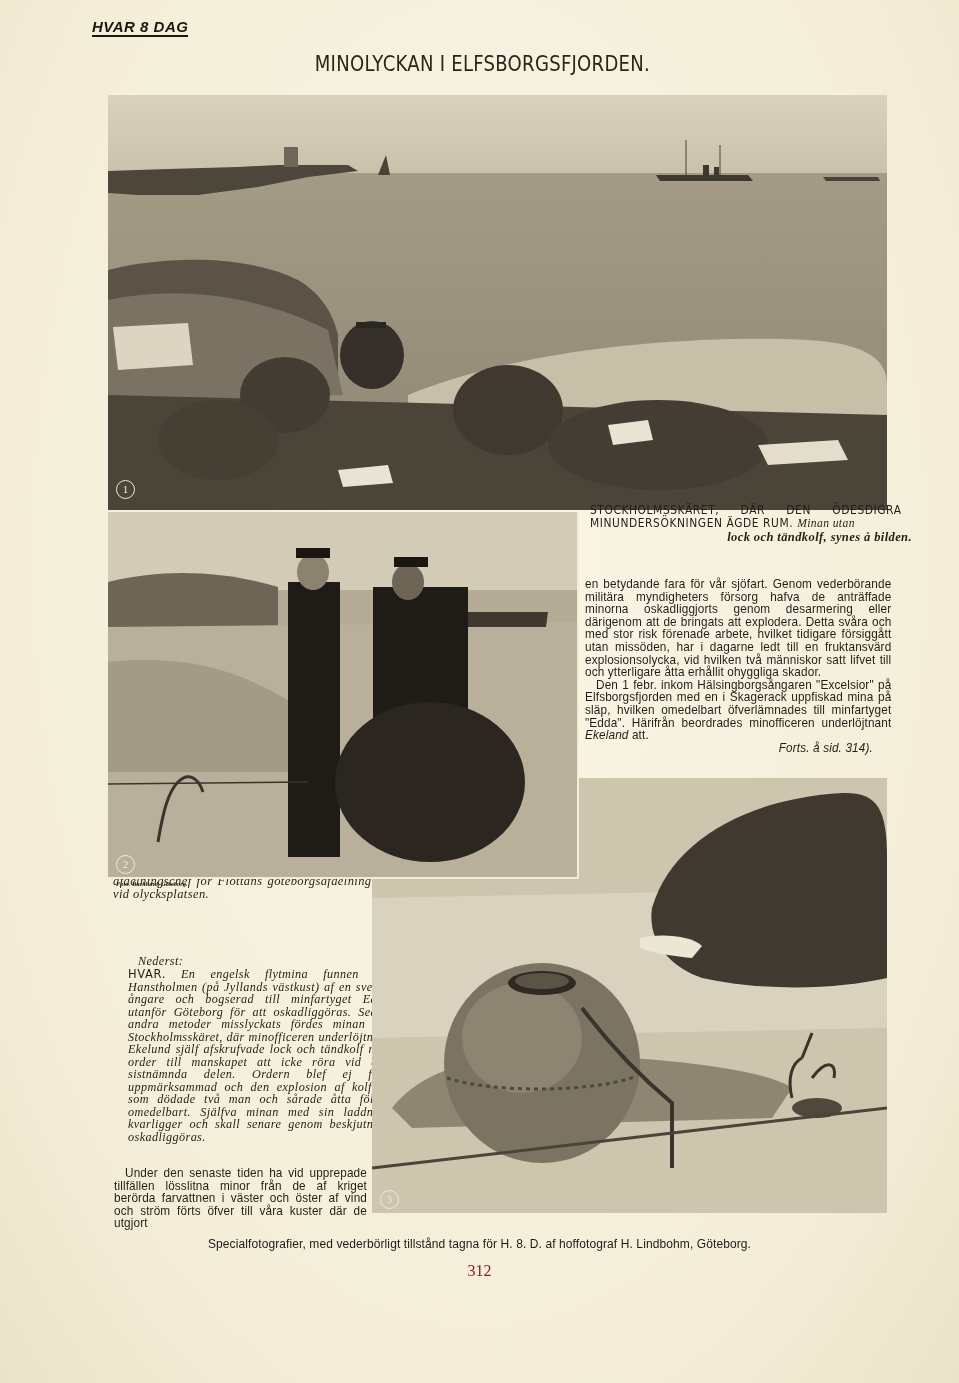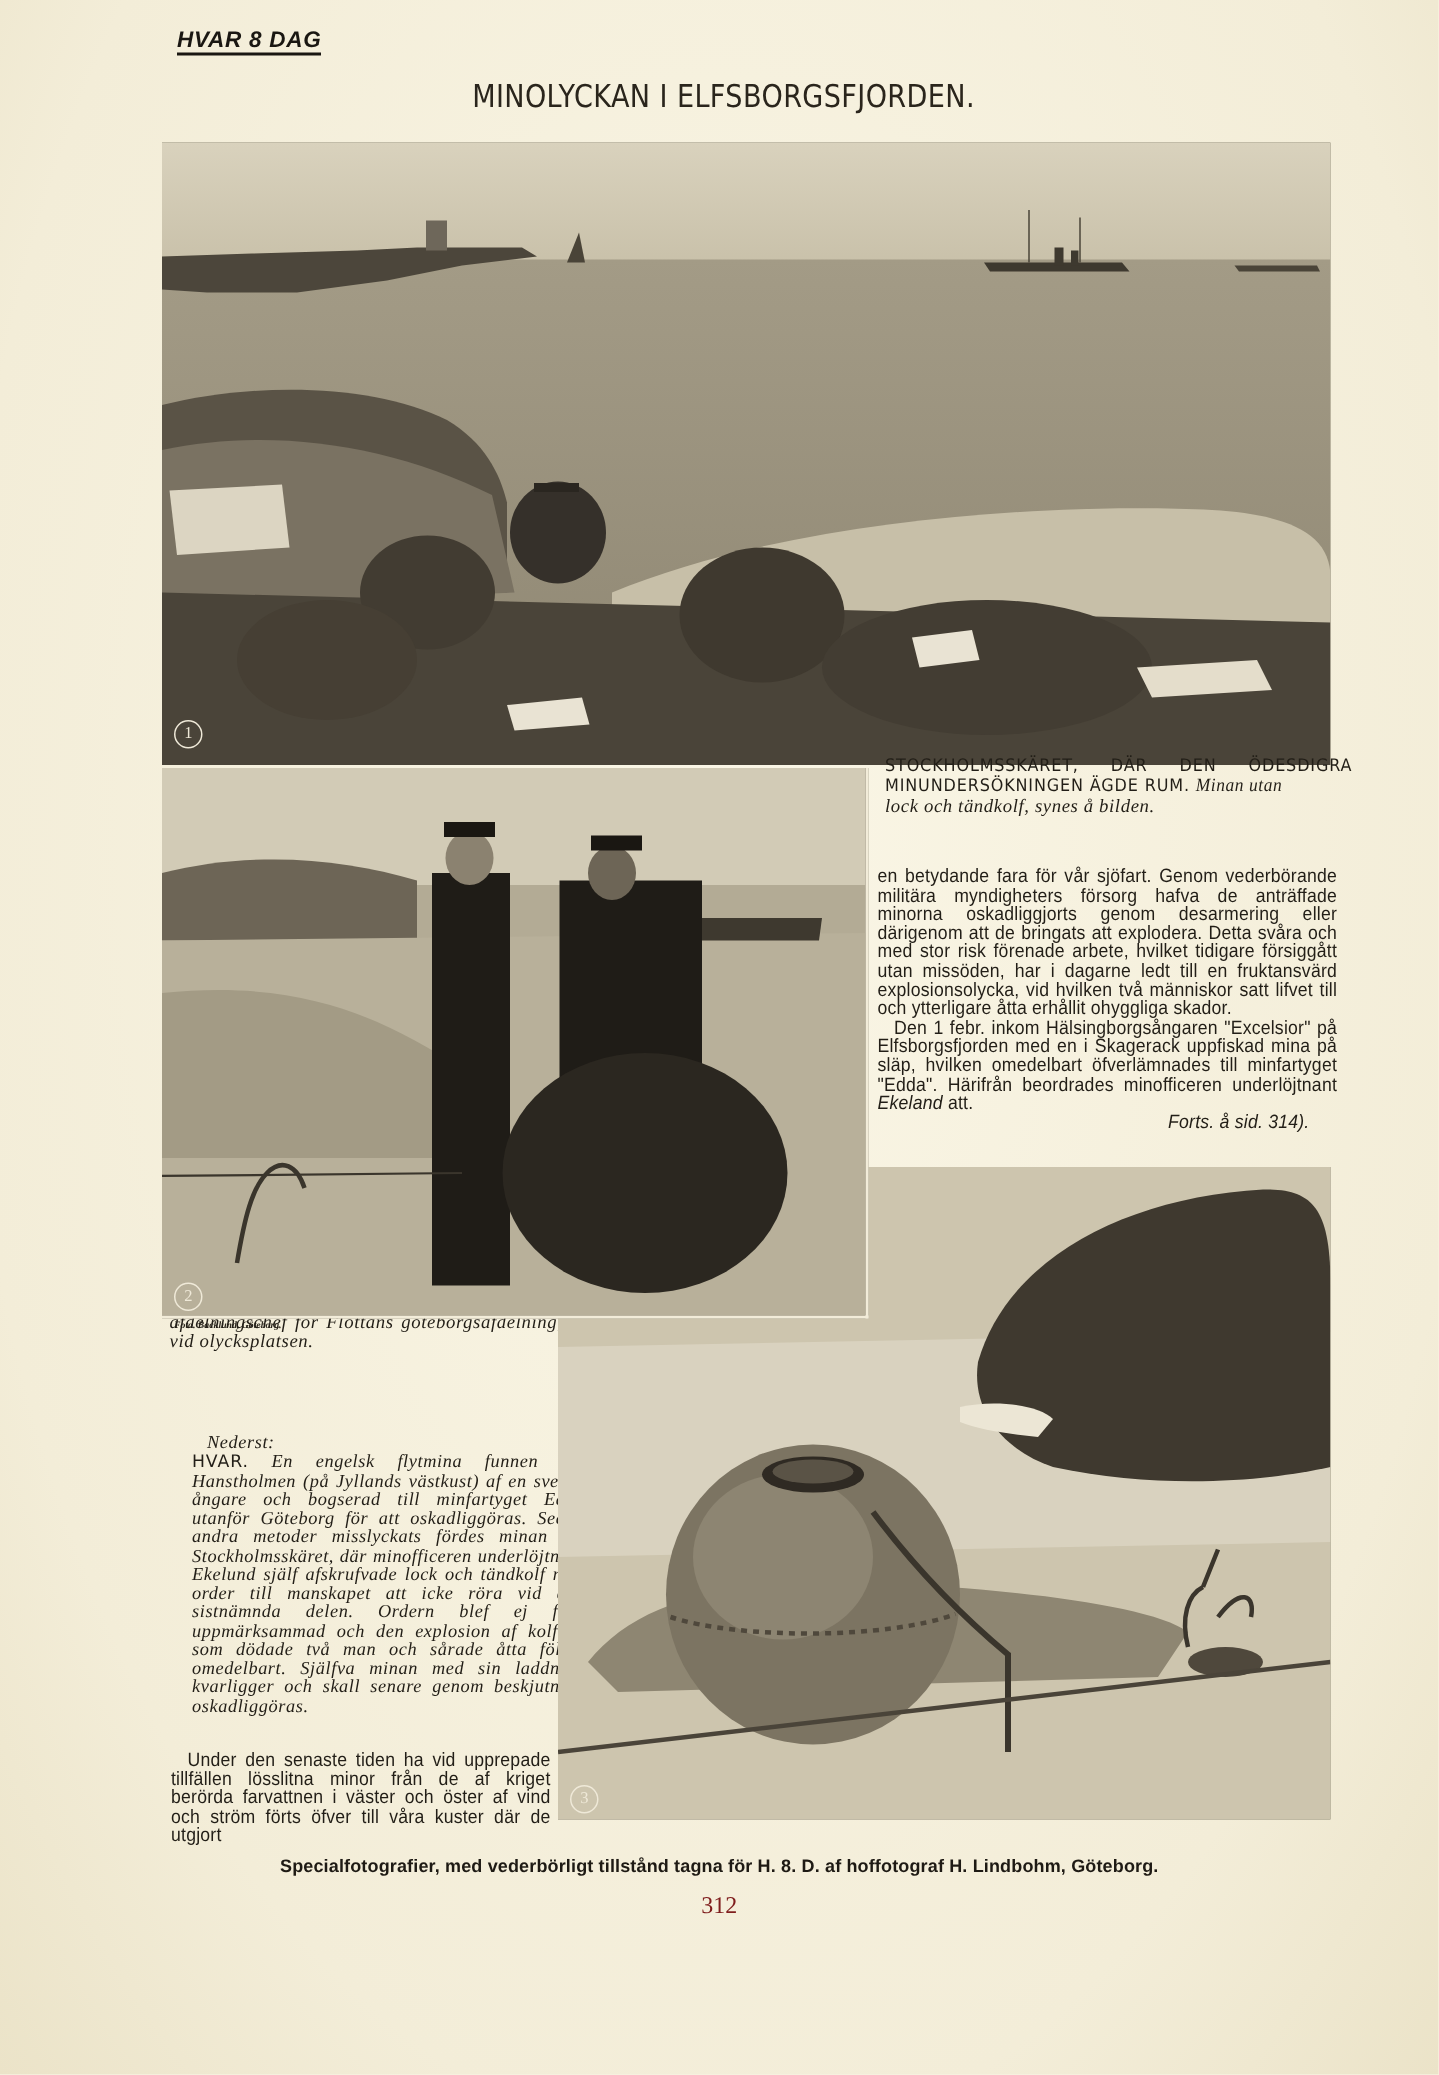--- a/index.html
+++ b/index.html
@@ -7,21 +7,21 @@
     width: 959px; height: 1383px; position: relative; overflow: hidden;
     background: #f7f2e0;
     font-family: "Liberation Sans", sans-serif;
     color: #1e1a14;
   }
   .page-edge {
     position: absolute; inset: 0;
     background: radial-gradient(ellipse at 50% 40%, #faf6e6 0%, #f3edd8 75%, #ebe3c8 100%);
   }
   .masthead {
-    position: absolute; left: 118px; top: 20px;
+    position: absolute; left: 92px; top: 20px;
     font-family: "Liberation Sans", sans-serif; font-style: italic; font-weight: bold;
     font-size: 15px; letter-spacing: 0.5px; color: #1a1712;
     border-bottom: 2px solid #1a1712; padding-bottom: 1px; line-height: 14px;
   }
   .page-title {
     position: absolute; left: 0; width: 959px; top: 52px; text-align: center;
     font-family: "DejaVu Sans", sans-serif; font-weight: normal;
     font-size: 21px; letter-spacing: 0.3px; color: #2a251c;
     transform: scaleX(0.86); transform-origin: 500px 0;
   }
@@ -41,33 +41,33 @@
 
   .caption-block { position: absolute; color: #221e17; }
   .caps { font-family: "DejaVu Sans", sans-serif; font-size: 11.5px; letter-spacing: 0.6px; line-height: 13px; transform: scaleX(0.93); transform-origin: 0 0; }
   .ital { font-family: "Liberation Serif", serif; font-style: italic; font-size: 12.5px; letter-spacing: 0.4px; line-height: 13px; }
   .body-text { font-family: "Liberation Sans", sans-serif; font-size: 12.8px; line-height: 12.6px; letter-spacing: 0.15px; text-align: justify; transform: scaleX(0.92); transform-origin: 0 0; }
   .body-text p { margin: 0; }
   .indent { text-indent: 12px; }
 
   #caption1 { left: 590px; top: 504px; width: 322px; }
   #caption1 .caps { text-align: justify; width: 335px; }
-  #caption1 .center { text-align: left; margin-top: 1px; width: 322px; }
+  #caption1 .center { text-align: right; margin-top: 1px; width: 322px; font-weight: bold; }
   #col-right { left: 585px; top: 578px; width: 333px; }
 
   #credit-small { left: 116px; top: 880px; font-family: "Liberation Serif", serif; font-style: italic; font-weight: bold; font-size: 6.5px; color: #2a251c; }
   #caption2 { left: 113px; top: 862px; width: 262px; }
   #caption2 .caps { width: 275px; text-align: justify; }
   #caption3 { left: 113px; top: 955px; width: 262px; margin-left: 15px; }
   #caption3 .ital { text-align: justify; font-size: 12.2px; line-height: 12.5px; }
   #col-left { left: 114px; top: 1167px; width: 275px; }
 
   .footer-credit {
     position: absolute; left: 0; width: 959px; top: 1237px; text-align: center;
-    font-family: "Liberation Sans", sans-serif; font-weight: bold; font-size: 12px; letter-spacing: 0.1px; color: #1e1a14;
+    font-family: "Liberation Sans", sans-serif; font-weight: normal; font-size: 12px; letter-spacing: 0.1px; color: #1e1a14;
   }
   .page-number {
     position: absolute; left: 0; width: 959px; top: 1262px; text-align: center;
     font-family: "Liberation Serif", serif; font-size: 16px; color: #7f1d1d;
   }
 </style>
 </head>
 <body>
 
 <div class="page-edge"></div>

